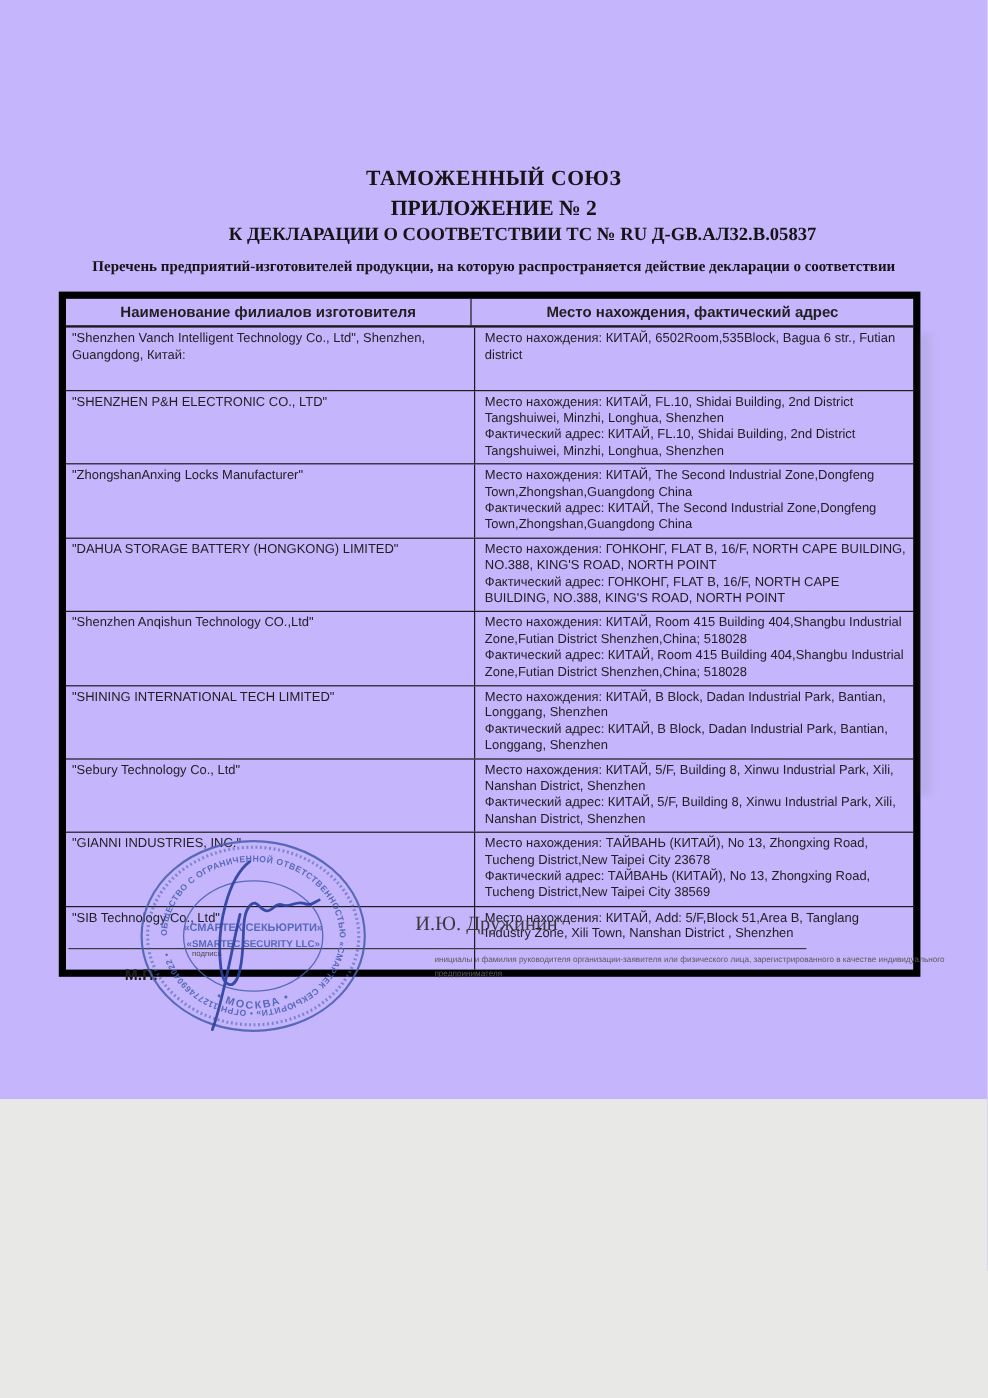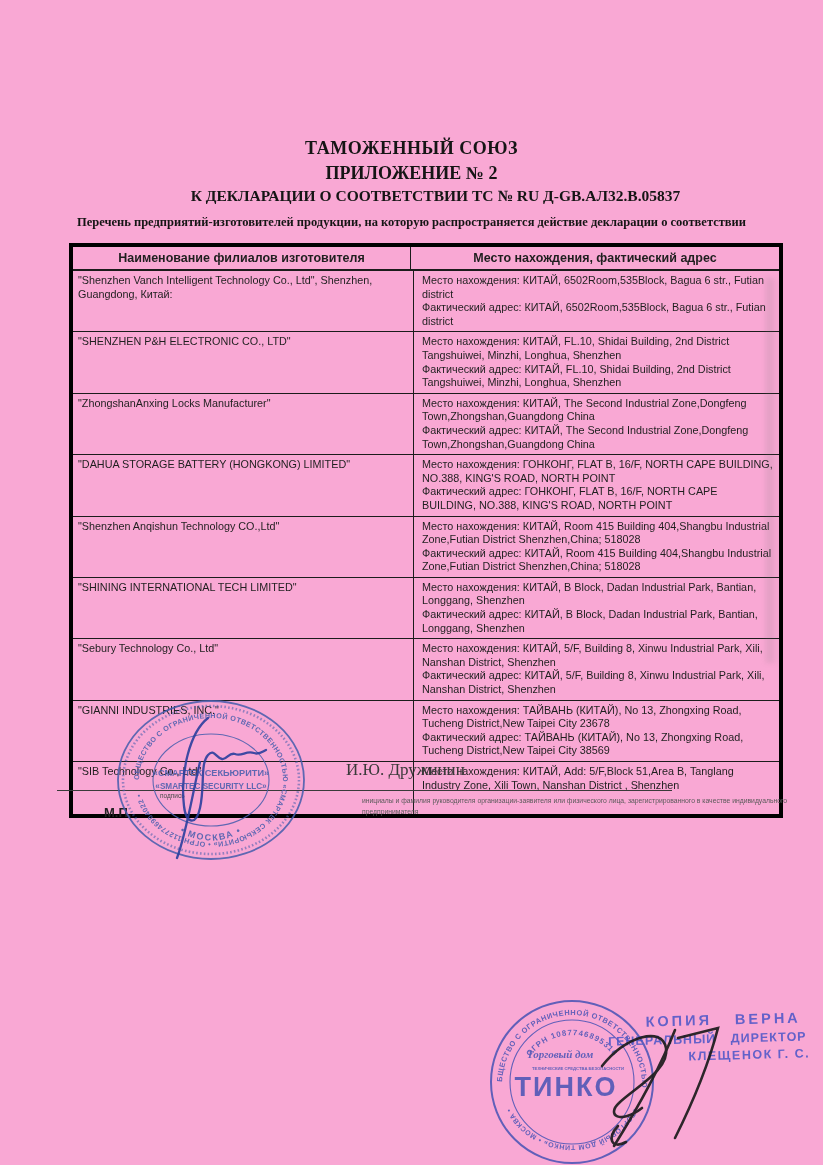--- a/index.html
+++ b/index.html
@@ -1,33 +1,33 @@
 <!DOCTYPE html>
 <html><head>
 <meta charset="utf-8">
 <style>
   html,body { margin:0; padding:0; background:#e8e8e6; }
   .page {
-    position:relative; width:823px; height:1165px; margin:0 auto;
-    background:#f9a8d4; overflow:hidden;
+    position:relative; width:823px; height:916px; margin:0 auto;
+    background:#c4b5fd; overflow:hidden;
     font-family:"Liberation Sans", sans-serif; color:#1f1f1f;
   }
   
   .doc-header {
     position:absolute; top:138px; left:0; right:0; text-align:center;
     font-family:"Liberation Serif", serif; font-weight:bold; color:#151515;
   }
   .t1 { font-size:18px; letter-spacing:.5px; }
   .t2 { font-size:18px; margin-top:4px; }
   .t3 { font-size:15.5px; margin-top:3px;padding-left:48px; }
   .subtitle { font-size:12.5px; margin:7px auto 0; line-height:1.75; width:690px; }
   
   .man-table {
-    position:absolute; left:69px; top:243px; width:706px;
-    border:4px solid #000000; background:rgba(255,255,255,.0);
+    position:absolute; left:49px; top:243px; width:706px;
+    border:6px solid #000000; background:rgba(255,255,255,.0);
   }
   .thead { display:flex; border-bottom:2px solid #1c1c1c; font-weight:bold; font-size:12.5px; }
   .th { padding:4px 6px; text-align:center; }
   .th1 { width:325px; border-right:1.5px solid #1c1c1c; }
   .th2 { flex:1; }
   .trow { display:flex; border-bottom:1.5px solid #1c1c1c; font-size:10.8px; line-height:13.6px; min-height:52px; }
   .trow:last-child { border-bottom:none; }
   .c1 { width:325px; border-right:1.5px solid #1c1c1c; padding:3px 10px 3px 5px; }
   .c2 { flex:1; padding:3px 6px 3px 8px; }
   .addr + .addr { margin-top:0; }
@@ -68,21 +68,20 @@
   <div class="man-table">
     <div class="thead">
       <div class="th th1">Наименование филиалов изготовителя</div>
       <div class="th th2">Место нахождения, фактический адрес</div>
     </div>
 
     <div class="trow">
       <div class="c1">"Shenzhen Vanch Intelligent Technology Co., Ltd", Shenzhen, Guangdong, Китай:</div>
       <div class="c2">
         <div class="addr">Место нахождения: КИТАЙ, 6502Room,535Block, Bagua 6 str., Futian district</div>
-        <div class="addr">Фактический адрес: КИТАЙ, 6502Room,535Block, Bagua 6 str., Futian district</div>
       </div>
     </div>
     <div class="trow">
       <div class="c1">"SHENZHEN P&amp;H ELECTRONIC CO., LTD"</div>
       <div class="c2">
         <div class="addr">Место нахождения: КИТАЙ, FL.10, Shidai Building, 2nd District Tangshuiwei, Minzhi, Longhua, Shenzhen</div>
         <div class="addr">Фактический адрес: КИТАЙ, FL.10, Shidai Building, 2nd District Tangshuiwei, Minzhi, Longhua, Shenzhen</div>
       </div>
     </div>
     <div class="trow">

